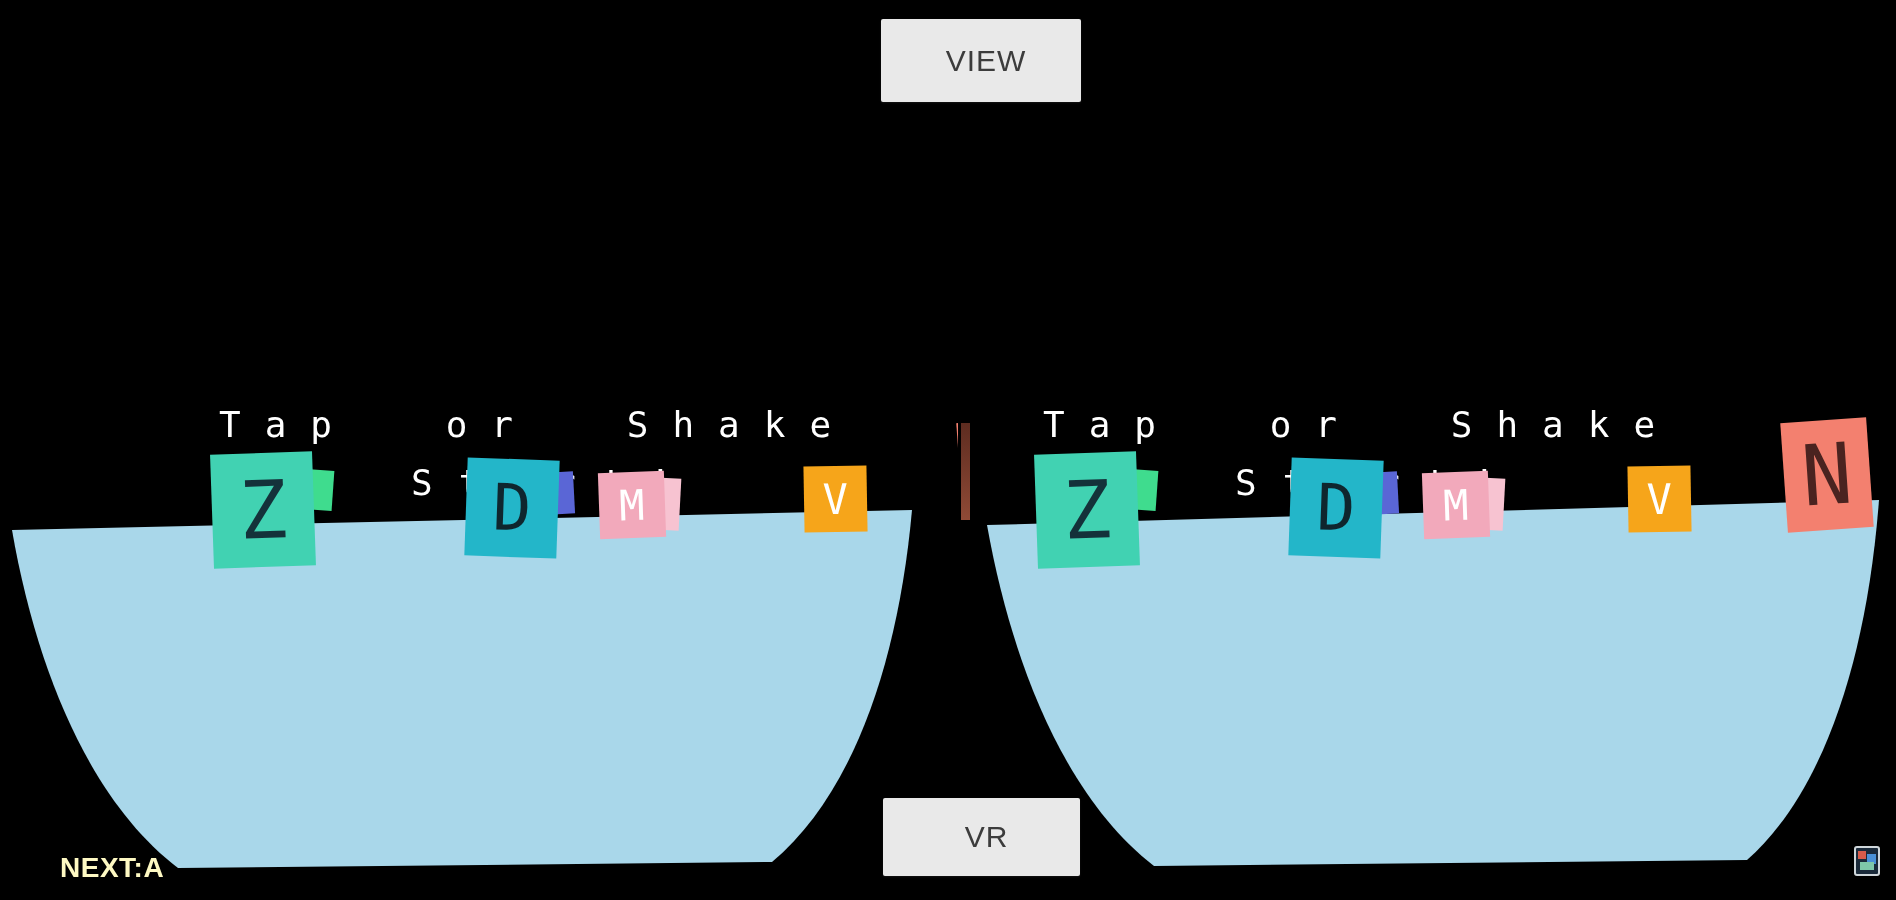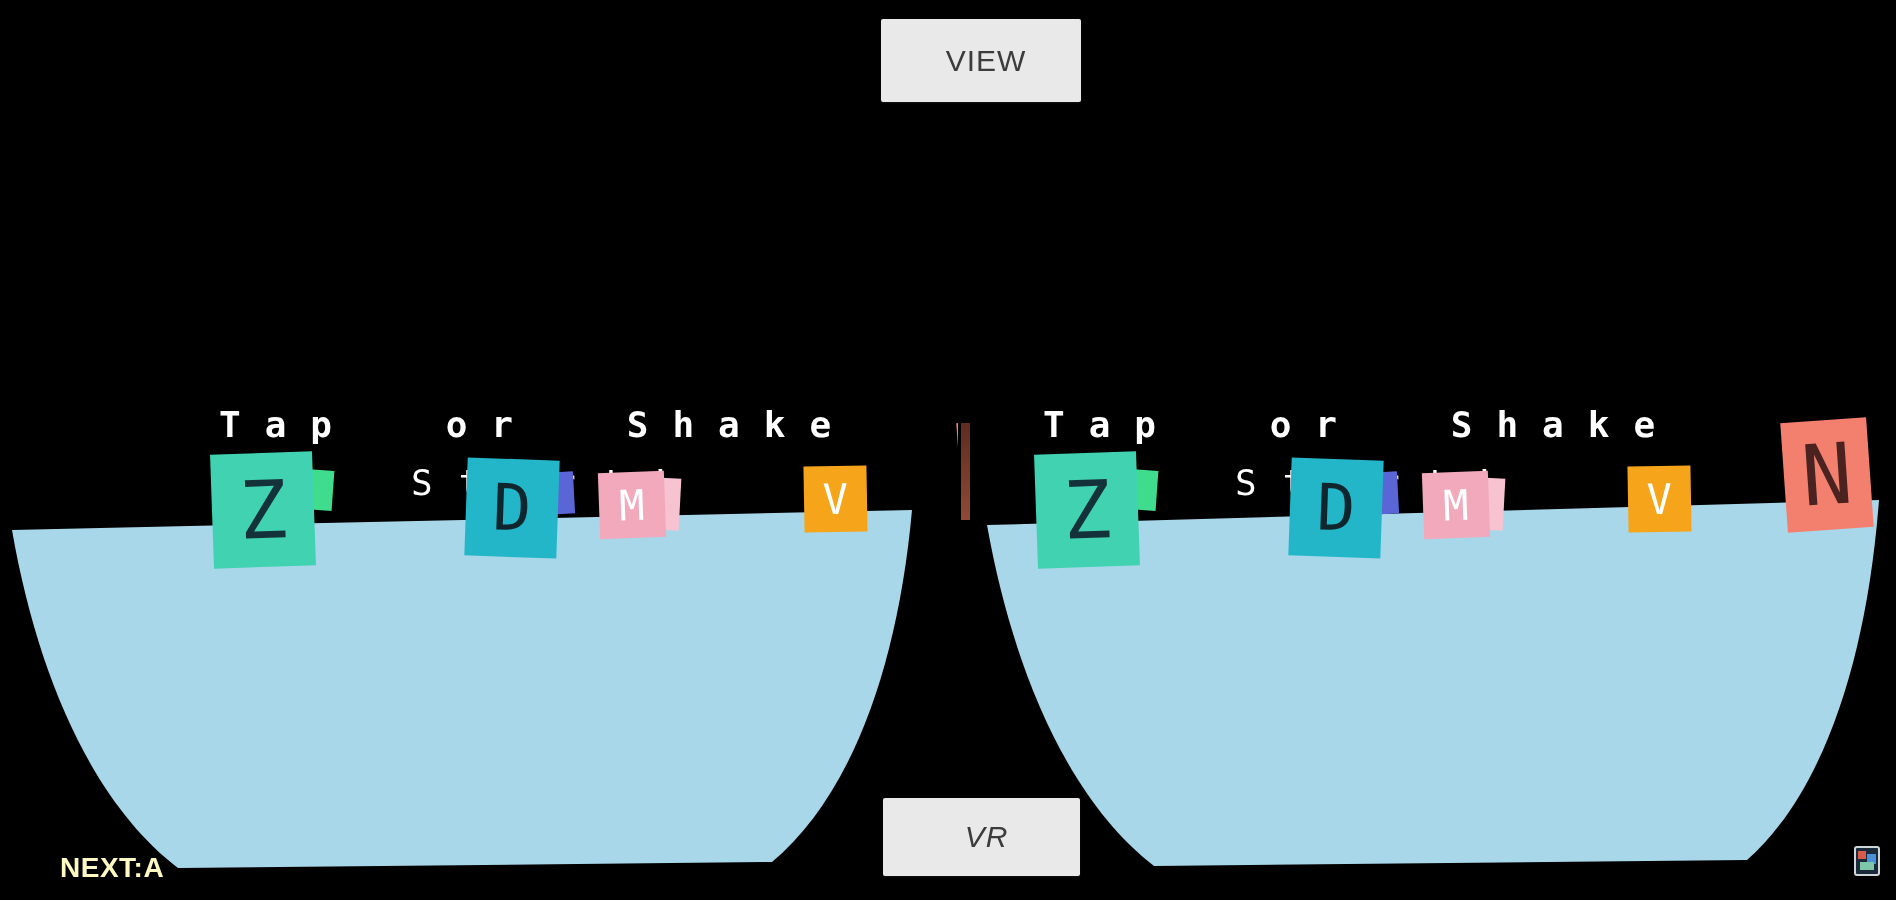--- a/index.html
+++ b/index.html
@@ -20,21 +20,21 @@
     border-radius:2px;
     font-family:"Liberation Sans",sans-serif;
     font-size:30px;
     letter-spacing:1px;
     display:flex;align-items:center;justify-content:center;
     box-shadow:0 1px 2px rgba(255,255,255,0.08);
     cursor:pointer;
     padding-left:16px;
   }
   #view-btn{left:881px;top:19px;width:200px;height:83px;}
-  #vr-btn{left:883px;top:798px;width:197px;height:78px;font-style:italic;}
+  #vr-btn{left:883px;top:798px;width:197px;height:78px;}
 
   #next-label{
     position:absolute;
     left:60px;top:852px;
     color:#fef9c3;
     font-weight:bold;
     font-size:28px;
     letter-spacing:0.5px;
   }
 
@@ -74,21 +74,21 @@
 
   .msg{
     position:absolute;
     color:#ffffff;
     font-family:"DejaVu Sans Mono",monospace;
     font-size:36px;
     letter-spacing:24px;
     word-spacing:44px;
     white-space:nowrap;
   }
-  .msg-1{left:219px;top:404px;font-weight:bold;}
+  .msg-1{left:219px;top:404px;}
   .msg-2{left:224px;top:462px;letter-spacing:26px;}
 
   
   .tile{
     position:absolute;
     display:flex;align-items:center;justify-content:center;
     font-family:"DejaVu Sans Mono",monospace;
   }
   .chip{position:absolute;}
 

